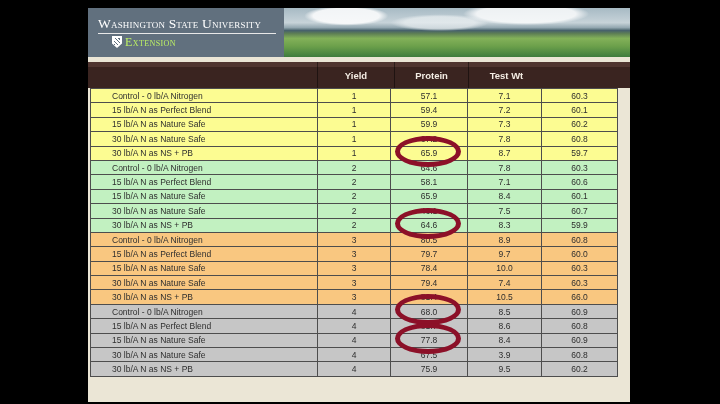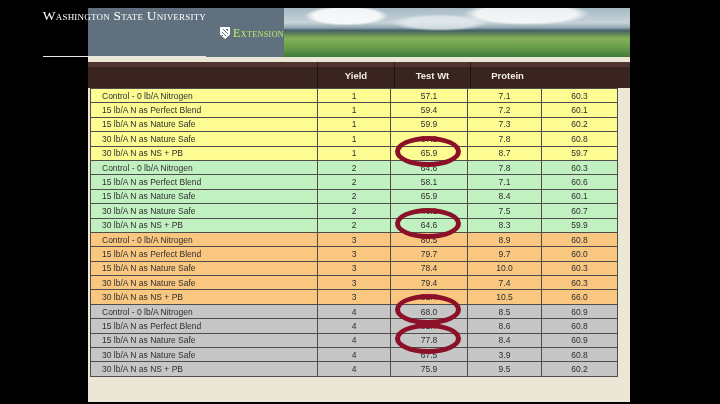--- a/index.html
+++ b/index.html
@@ -8,21 +8,21 @@
     font-family:"Liberation Sans",sans-serif;
   }
   .slide{
     position:absolute;left:88px;top:8px;width:542px;height:394px;
     background:#EBE6D6;
   }
   
   .banner{display:flex;height:49px;width:100%;}
   .banner-logo{
     width:196px;height:100%;background:#61707E;
-    display:flex;flex-direction:row;justify-content:flex-end;
+    display:flex;flex-direction:column;justify-content:center;
     box-sizing:border-box;padding-left:10px;
   }
   .wsu-line1{
     font-family:"Liberation Serif",serif;font-variant:small-caps;
     color:#fff;font-size:13.5px;letter-spacing:.2px;white-space:nowrap;
     border-bottom:1px solid #e8e8e8;padding-bottom:1px;width:178px;
   }
   .wsu-line2{
     font-family:"Liberation Serif",serif;font-variant:small-caps;
     color:#bef264;font-size:12px;letter-spacing:.4px;
@@ -65,21 +65,21 @@
   
   table.data{
     border-collapse:collapse;table-layout:fixed;width:527px;margin-left:2px;
     font-size:8.5px;color:#2e2e2e;
   }
   table.data td{
     border:1px solid #4d4d4d;height:13.4px;padding:0;text-align:center;
     overflow:hidden;white-space:nowrap;
   }
   table.data tr.units td{background:#ECE8DA;color:#3c372e;font-size:8px;height:12px;}
-  table.data td.treat{text-align:left;padding-left:11px;}
+  table.data td.treat{text-align:left;padding-left:21px;}
   
   .circle{
     position:absolute;width:66px;height:31px;border-radius:50%;
     border:5px solid #8C1028;box-sizing:border-box;pointer-events:none;
   }
 </style>
 </head>
 <body>
 
 <div class="slide">
@@ -91,22 +91,22 @@
         <span class="shield"></span>
         <span>Extension</span>
       </div>
     </div>
     <div class="banner-photo"></div>
   </div>
 
   <div class="band">
     <div class="hcell w-treat"></div>
     <div class="hcell w-yield">Yield</div>
+    <div class="hcell w-prot">Protein</div>
     <div class="hcell w-test">Test Wt</div>
-    <div class="hcell w-prot">Protein</div>
   </div>
 
   <table class="data">
     <colgroup>
       <col style="width:227px">
         <col style="width:73px">
         <col style="width:77px">
       <col style="width:74px">
         <col style="width:76px">
     </colgroup>

